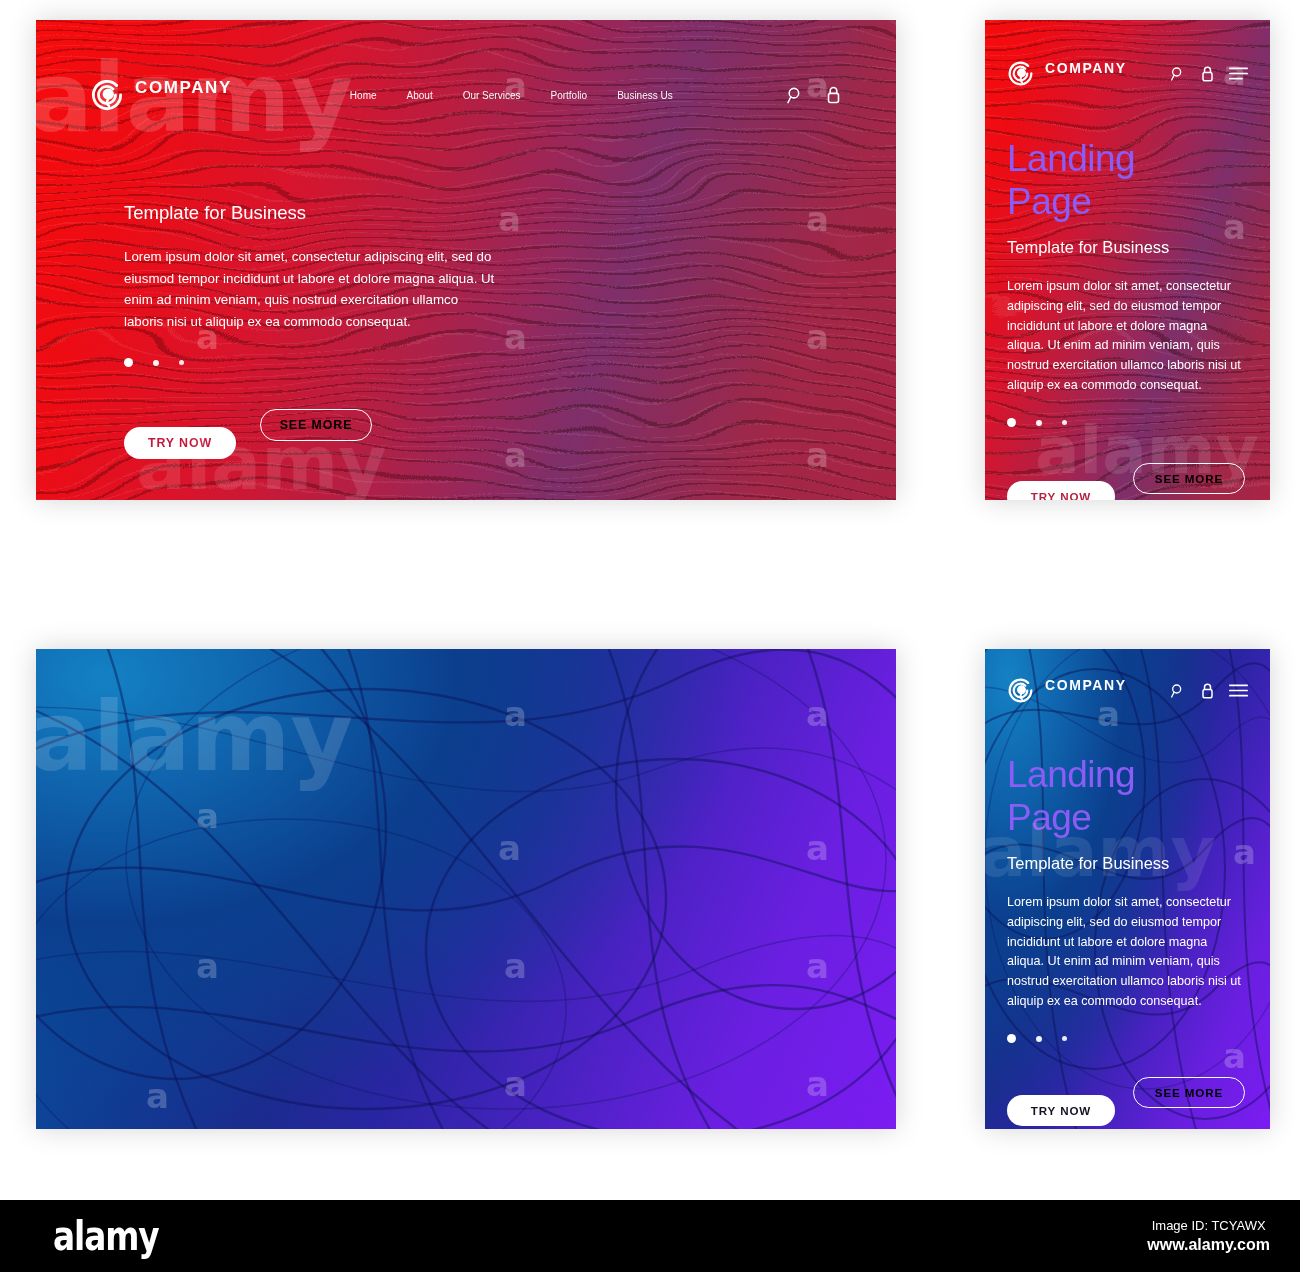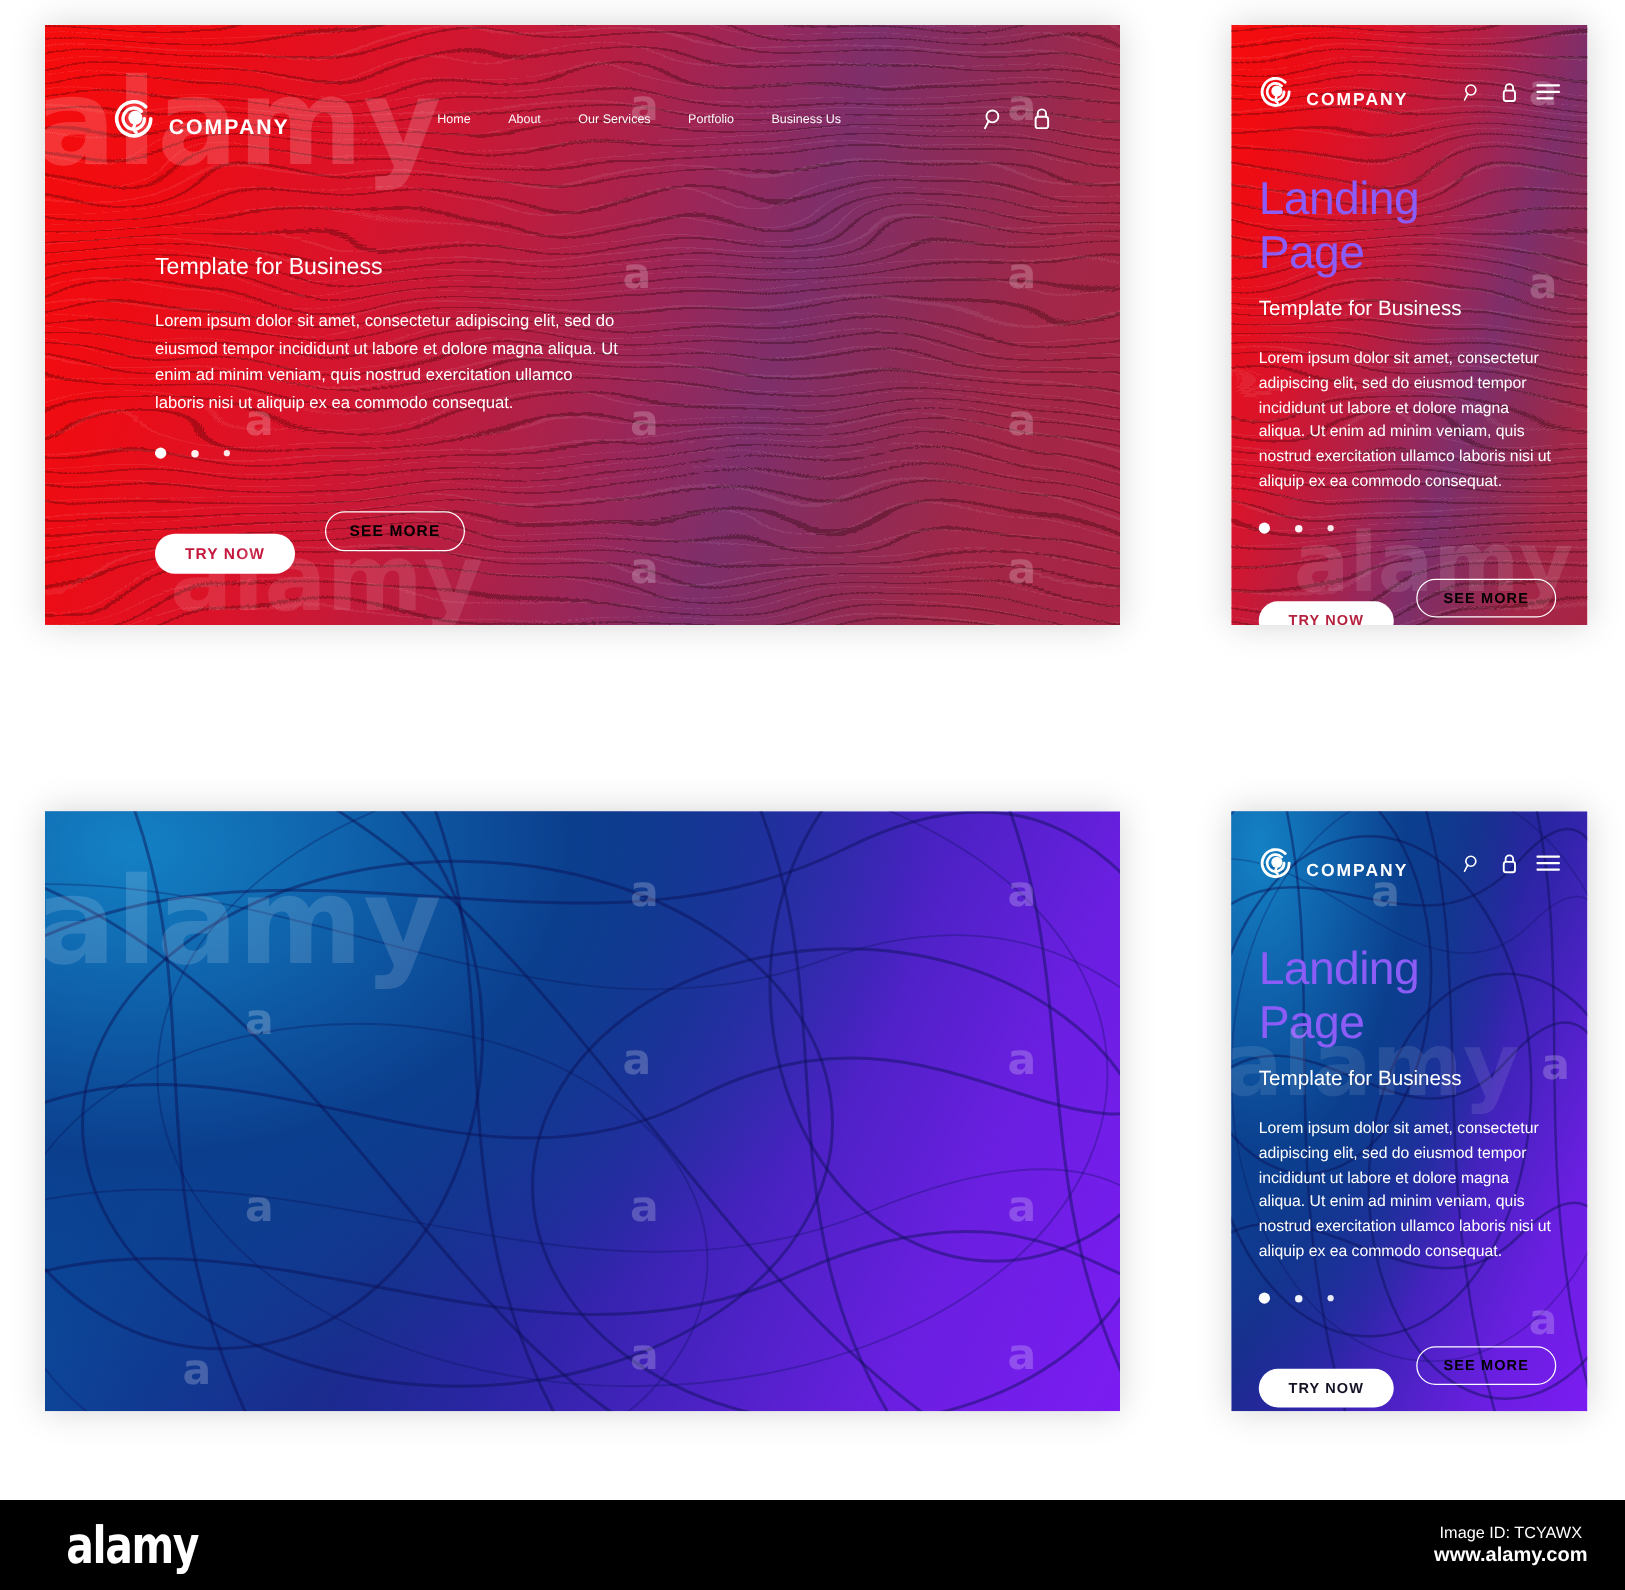--- a/index.html
+++ b/index.html
@@ -59,21 +59,21 @@
       linear-gradient(114deg,
         #0d63ae 0%, #0a4f9e 12%, #103b93 26%, #1b2b8e 40%,
         #2a25a3 52%, #4722c0 66%, #6a1fe0 82%, #7b1cf2 100%);
   }
 
   .curves{ position:absolute; inset:0; }
 
   
   .desk-nav{ position:absolute; display:flex; align-items:center;
              width:100%; padding:0 54px; z-index:4; }
-  .logo-wrap{ display:flex; align-items:flex-end; gap:11px; }
+  .logo-wrap{ display:flex; align-items:flex-start; gap:11px; }
   .logo-mark{ width:34px; height:34px; display:block; }
   .logo-text{ color:#fff; font-weight:700; letter-spacing:1.6px;
               font-size:17px; }
   .nav-links{ display:flex; gap:30px; margin-left:118px; }
   .nav-links a{ color:#fff; font-size:10px; text-decoration:none;
                 white-space:nowrap; opacity:.97; }
   .nav-icons{ margin-left:auto; display:flex; gap:20px; align-items:center; }
   .nav-icons svg{ display:block; }
 
   .hero{ position:absolute; z-index:4; }

